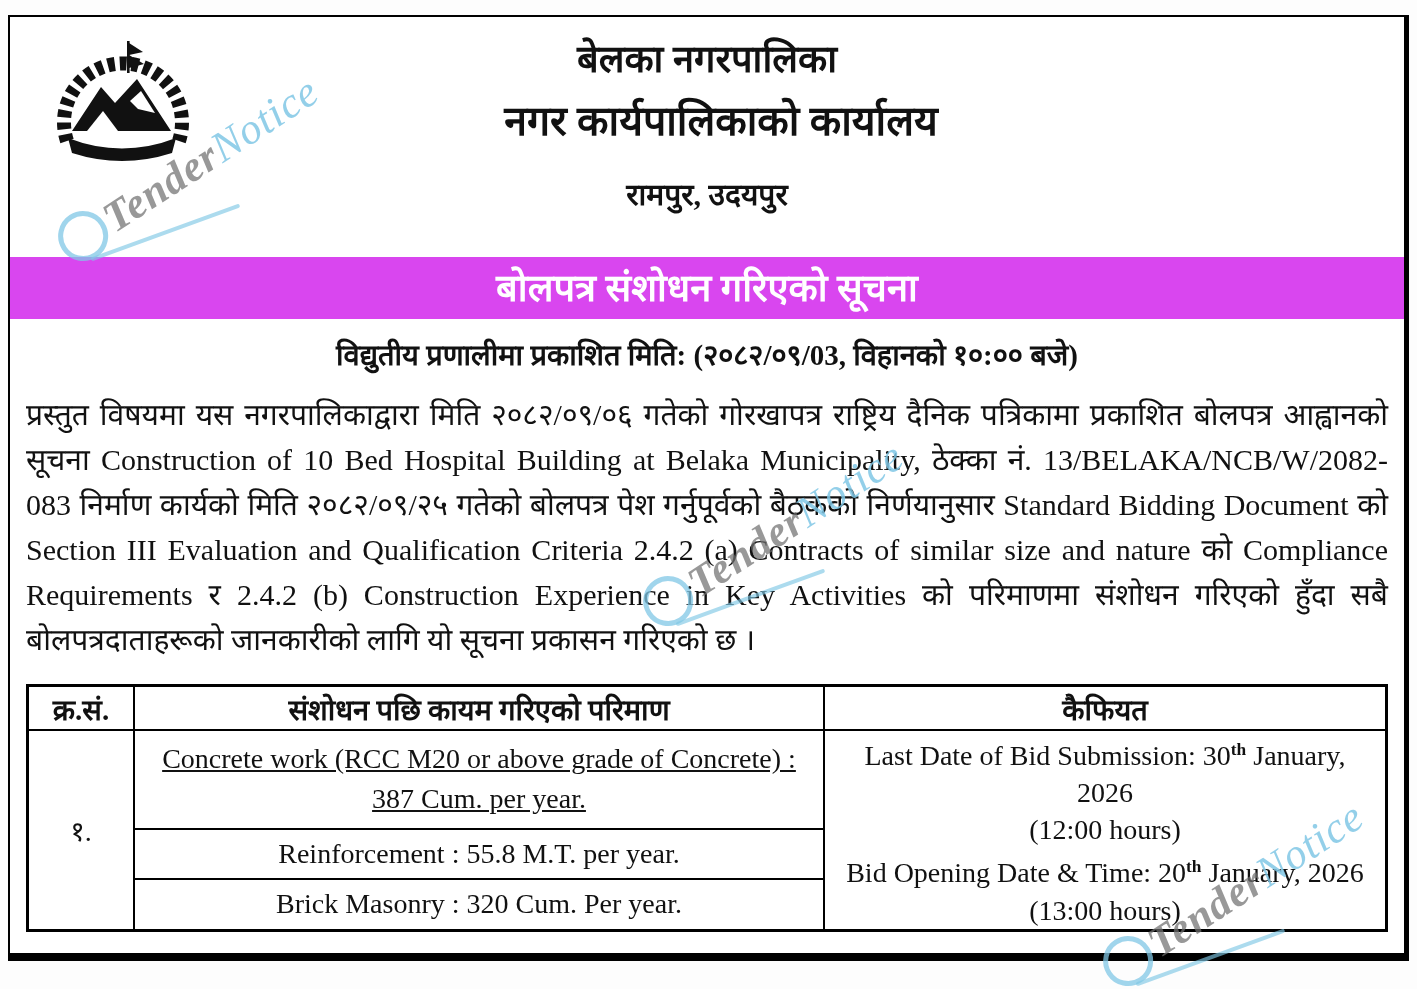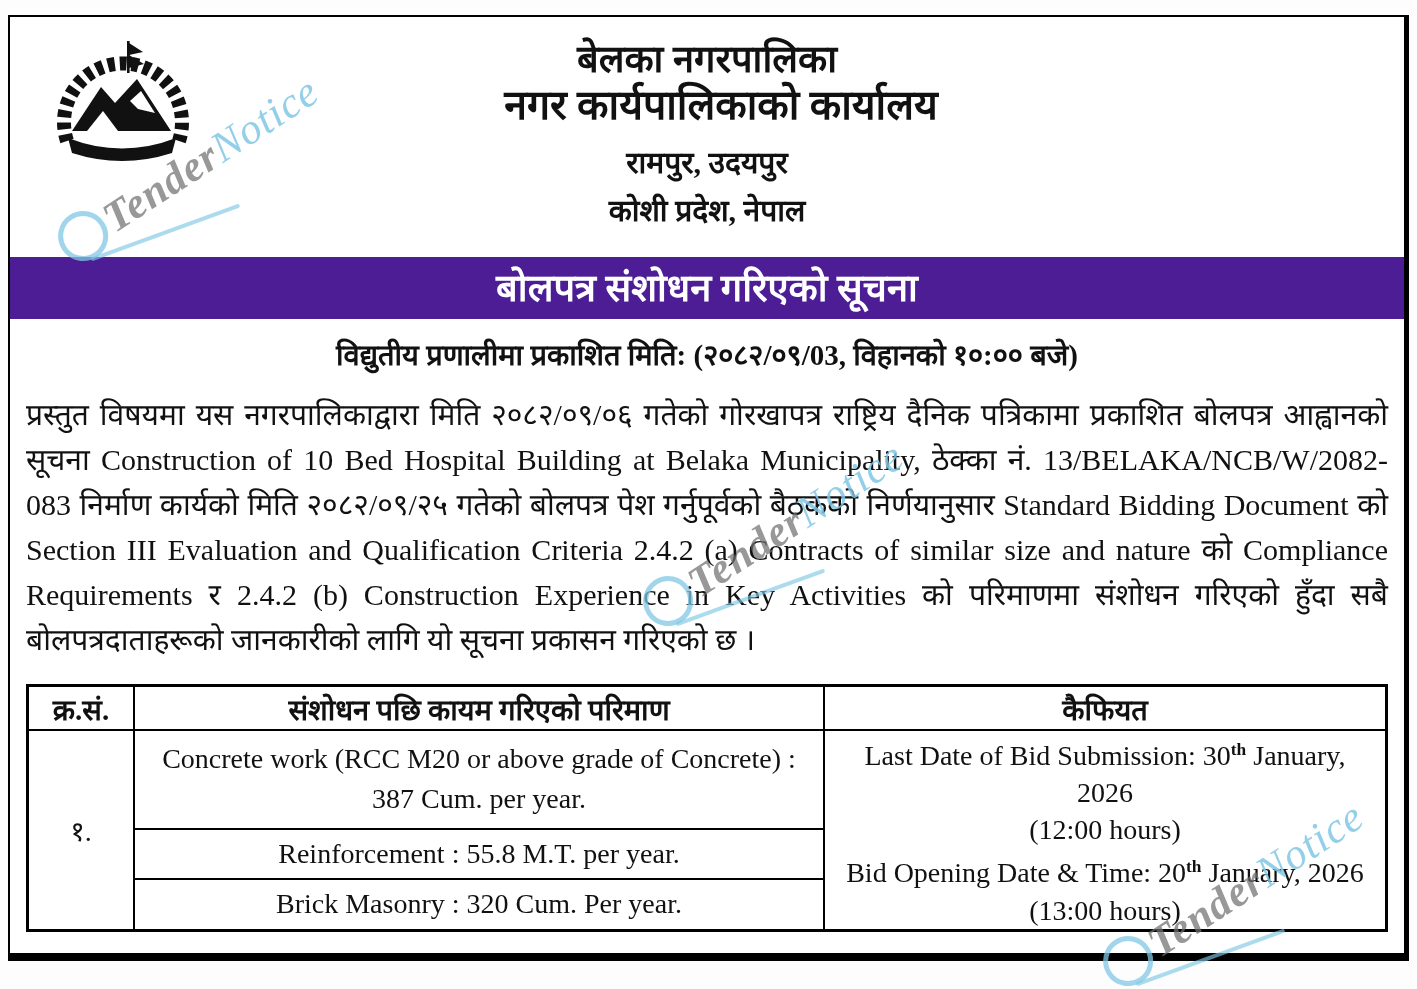--- a/index.html
+++ b/index.html
@@ -11,44 +11,44 @@
   .page{
     position:absolute;left:8px;top:15px;width:1394px;height:936px;
     border:2px solid #000;border-right-width:5px;border-bottom-width:8px;
     background:#fff;
   }
   
   .header{position:relative;height:240px;border-radius:14px;}
   .logo{position:absolute;left:32px;top:22px;}
   .header-text{text-align:center;padding-top:20px;}
   .h-org{font-size:38px;font-weight:bold;line-height:44px;}
-  .h-office{font-size:41px;font-weight:bold;line-height:48px;margin-top:0;padding-left:28px;}
-  .h-addr{font-size:30px;font-weight:bold;line-height:36px;margin-top:16px;}
+  .h-office{font-size:41px;font-weight:bold;line-height:48px;margin-top:16px;padding-left:28px;}
+  .h-addr{font-size:30px;font-weight:bold;line-height:36px;margin-top:32px;}
   .h-prov{font-size:30px;font-weight:bold;line-height:36px;margin-top:12px;}
   
   .banner{
-    background:#4c1d95;color:#fff;text-align:center;
+    background:#d946ef;color:#fff;text-align:center;
     font-size:38px;font-weight:bold;height:62px;line-height:62px;
   }
   
   .content{padding:0 16px;}
   .published{text-align:center;font-weight:bold;font-size:29px;margin-top:15px;}
   .body-text{font-size:30px;line-height:45px;text-align:justify;margin-top:19px;}
   
   table.amend{
     border-collapse:collapse;width:100%;margin-top:22px;
     border:3px solid #000;table-layout:fixed;
   }
   table.amend th,table.amend td{border:2.5px solid #000;padding:0 8px;vertical-align:middle;}
   th.c-sn{width:88px;}
   th.c-q{width:672px;}
   table.amend th{font-size:29px;font-weight:bold;height:42px;text-align:center;}
   td.sn{text-align:center;font-size:28px;}
   td.q{text-align:center;font-size:28px;height:42px;line-height:40px;}
-  td.q.first{height:84px;}
+  td.q.first{height:84px;text-decoration:underline;}
   td.remarks{text-align:center;font-size:28px;line-height:37px;}
   td.remarks sup{font-size:0.62em;font-weight:bold;}
   
   .footer{font-size:28.5px;line-height:44px;text-align:justify;margin-top:11px;}
   .footer .url{font-weight:bold;}
   
   .wm{
     position:absolute;display:flex;align-items:center;
     transform:rotate(-33deg);font-size:43px;font-style:italic;
     white-space:nowrap;pointer-events:none;z-index:5;
@@ -89,21 +89,20 @@
           <path d="M88,62 L99,52 L113,74 L96,70 Z" fill="#fff"></path>
 
           <path d="M26,99 Q80,120 134,99 L130,114 Q80,130 30,114 Z"></path>
         </g>
       </svg>
     </div>
     <div class="header-text">
       <div class="h-org">बेलका नगरपालिका</div>
       <div class="h-office">नगर कार्यपालिकाको कार्यालय</div>
       <div class="h-addr">रामपुर, उदयपुर</div>
-      <div class="h-prov">कोशी प्रदेश, नेपाल</div>
     </div>
   </div>
 
   <div class="banner">बोलपत्र संशोधन गरिएको सूचना</div>
 
   <div class="content">
     <div class="published">विद्युतीय प्रणालीमा प्रकाशित मिति: (२०८२/०९/03, विहानको १०:०० बजे)</div>
 
     <div class="body-text">प्रस्तुत विषयमा यस नगरपालिकाद्वारा मिति २०८२/०९/०६ गतेको गोरखापत्र राष्ट्रिय दैनिक पत्रिकामा प्रकाशित बोलपत्र आह्वानको सूचना Construction of 10 Bed Hospital Building at Belaka Municipality, ठेक्का नं. 13/BELAKA/NCB/W/2082-083 निर्माण कार्यको मिति २०८२/०९/२५ गतेको बोलपत्र पेश गर्नुपूर्वको बैठकको निर्णयानुसार Standard Bidding Document को Section III Evaluation and Qualification Criteria 2.4.2 (a) Contracts of similar size and nature को Compliance Requirements र 2.4.2 (b) Construction Experience in Key Activities को परिमाणमा संशोधन गरिएको हुँदा सबै बोलपत्रदाताहरूको जानकारीको लागि यो सूचना प्रकासन गरिएको छ ।</div>
 

